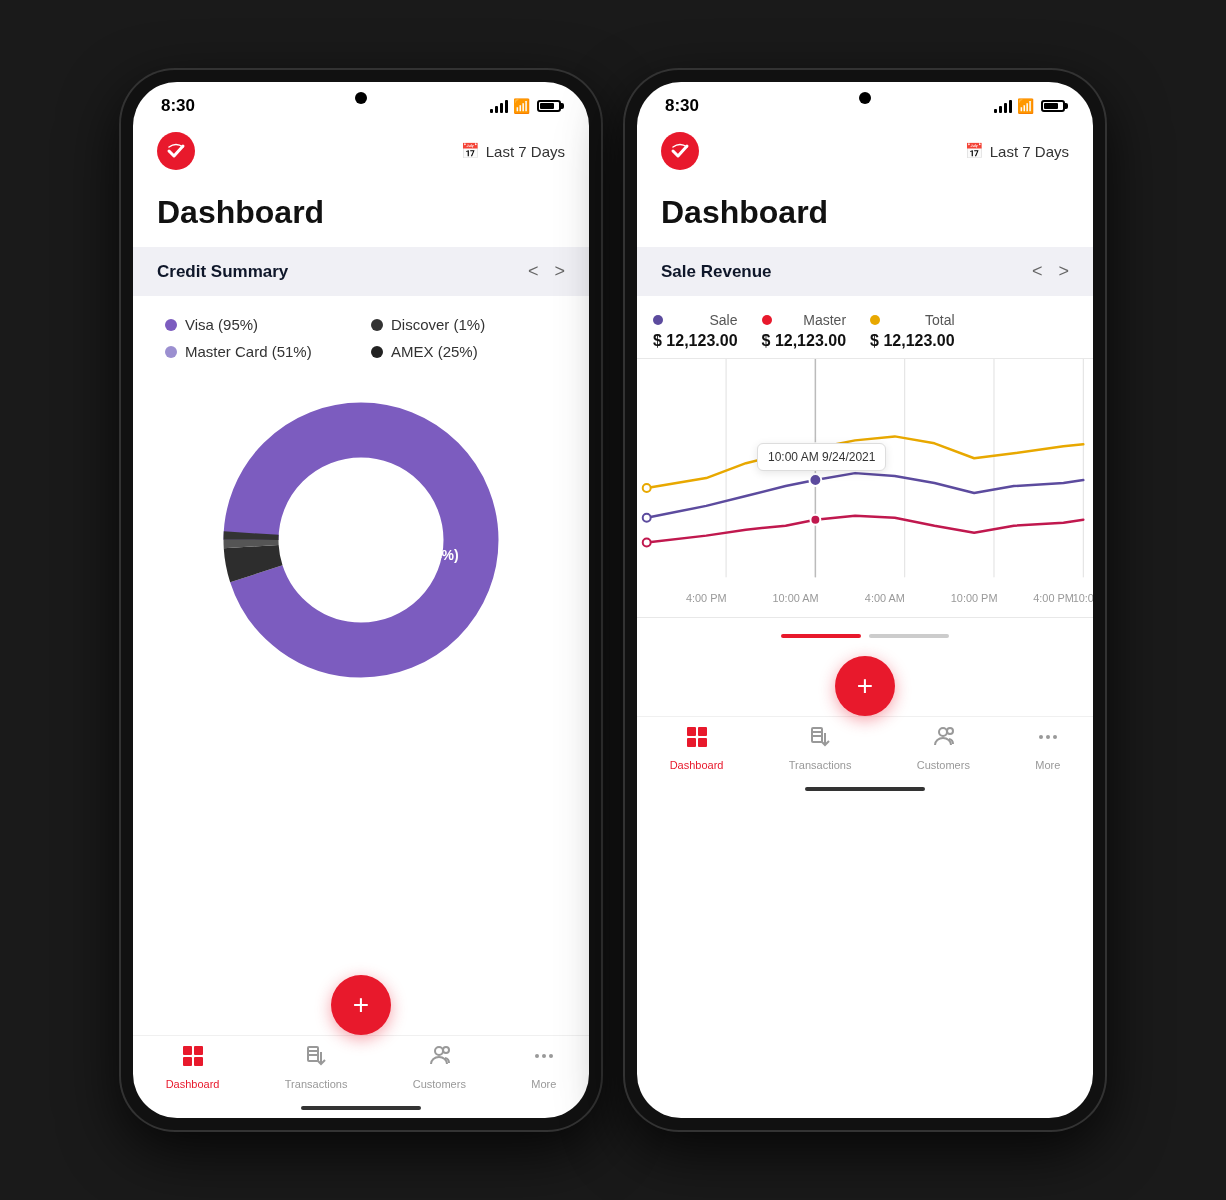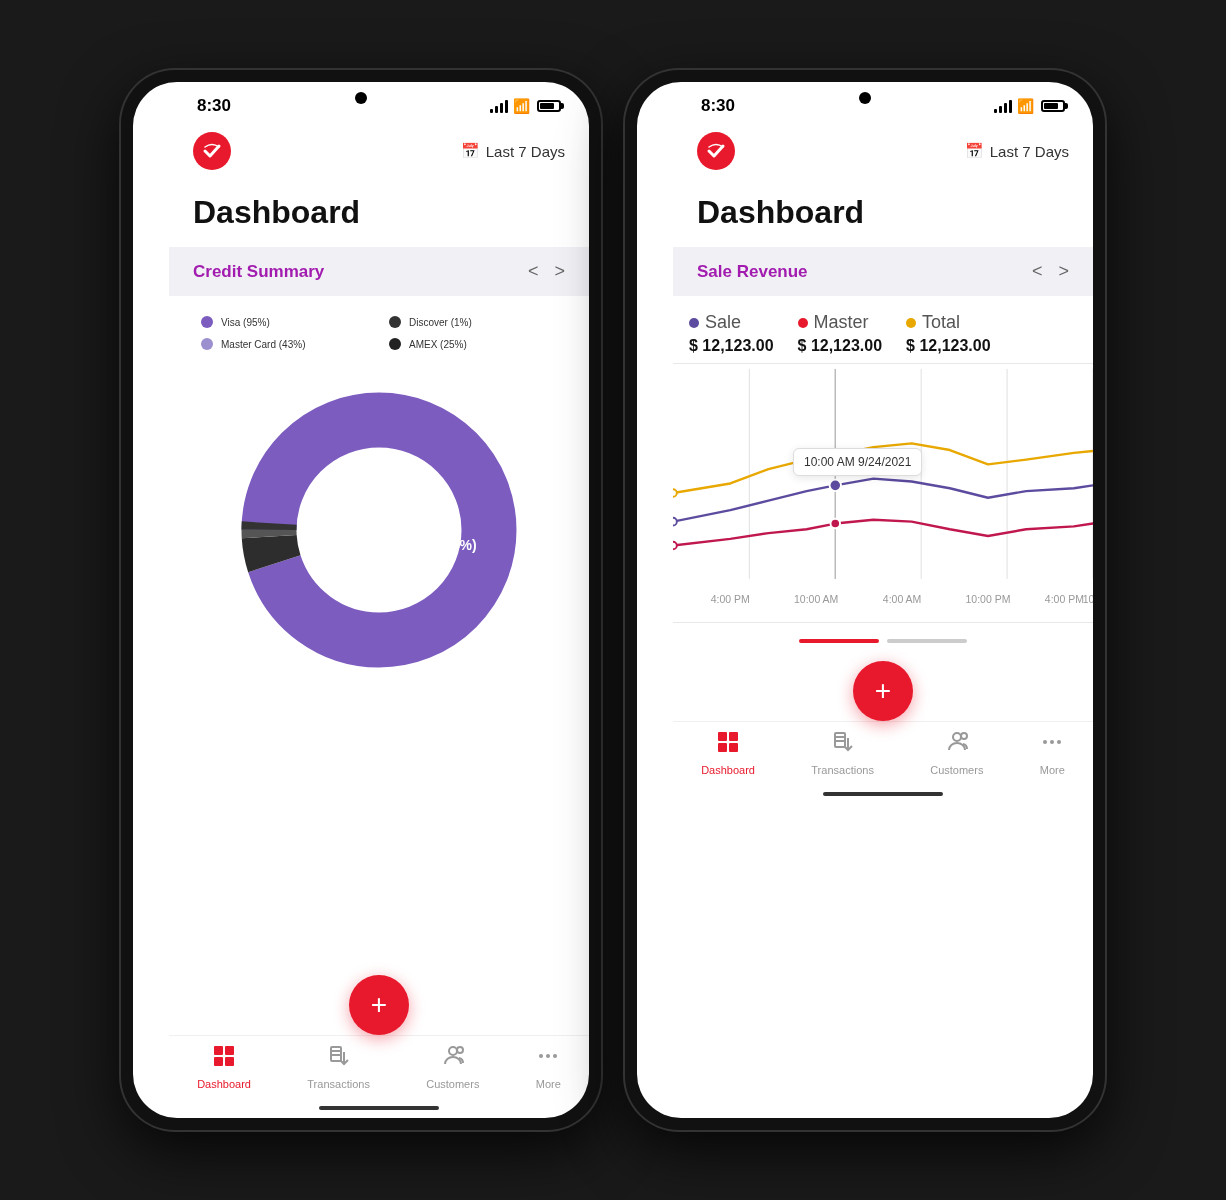--- a/index.html
+++ b/index.html
@@ -25,21 +25,20 @@
     }
 
     .phone-screen {
       width: 100%;
       height: 100%;
       background: #fff;
       border-radius: 44px;
       overflow: hidden;
       display: flex;
       flex-direction: column;
-      padding-left: 36px;
     }
 
     
     .status-bar {
       display: flex;
       justify-content: space-between;
       align-items: center;
       padding: 14px 28px 8px;
       flex-shrink: 0;
     }
@@ -117,21 +116,21 @@
       display: flex;
       justify-content: space-between;
       align-items: center;
       padding: 14px 24px;
       flex-shrink: 0;
     }
 
     .section-title {
       font-size: 17px;
       font-weight: 600;
-      color: #a21caf;
+      color: #0f172a;
     }
 
     .nav-arrows {
       display: flex;
       gap: 16px;
     }
 
     .nav-arrow {
       font-size: 18px;
       color: #666;
@@ -151,21 +150,21 @@
       display: grid;
       grid-template-columns: 1fr 1fr;
       gap: 10px 20px;
       padding: 20px 16px 10px;
     }
 
     .legend-item {
       display: flex;
       align-items: center;
       gap: 8px;
-      font-size: 10px;
+      font-size: 15px;
       color: #333;
     }
 
     .legend-dot {
       width: 12px;
       height: 12px;
       border-radius: 50%;
       flex-shrink: 0;
     }
 
@@ -194,22 +193,23 @@
     .rev-legend-item {
       display: flex;
       flex-direction: column;
       gap: 4px;
     }
 
     .rev-legend-label {
       display: flex;
       align-items: center;
       gap: 6px;
-      font-size: 18px;
+      font-size: 14px;
       color: #555;
+      justify-content: space-between;
     }
 
     .rev-legend-dot {
       width: 10px;
       height: 10px;
       border-radius: 50%;
     }
 
     .rev-legend-value {
       font-size: 16px;
@@ -428,21 +428,21 @@
         <div class="legend-item">
           <div class="legend-dot" style="background:#7c5cbf;"></div>
           <span>Visa (95%)</span>
         </div>
         <div class="legend-item">
           <div class="legend-dot" style="background:#333;"></div>
           <span>Discover (1%)</span>
         </div>
         <div class="legend-item">
           <div class="legend-dot" style="background:#9b8fd0;"></div>
-          <span>Master Card (43%)</span>
+          <span>Master Card (51%)</span>
         </div>
         <div class="legend-item">
           <div class="legend-dot" style="background:#222;"></div>
           <span>AMEX (25%)</span>
         </div>
       </div>
 
       <div class="donut-container">
         <svg class="donut-svg" viewBox="0 0 300 300">
 

